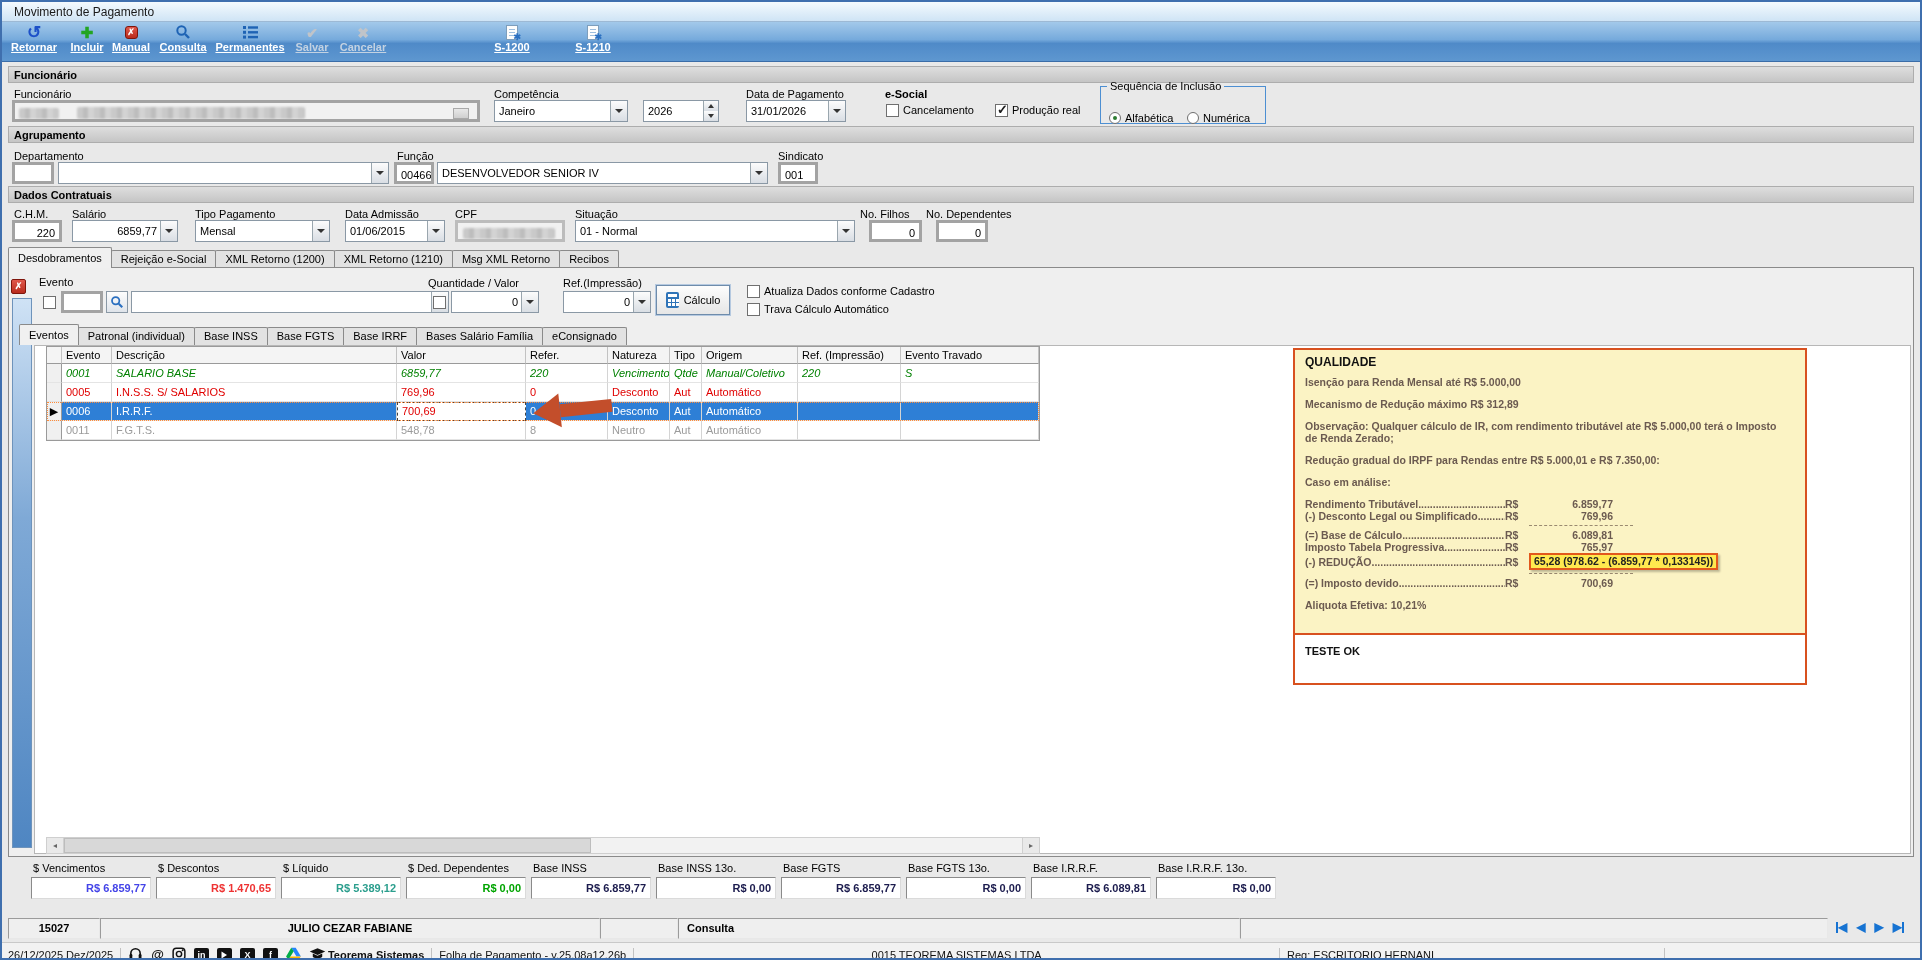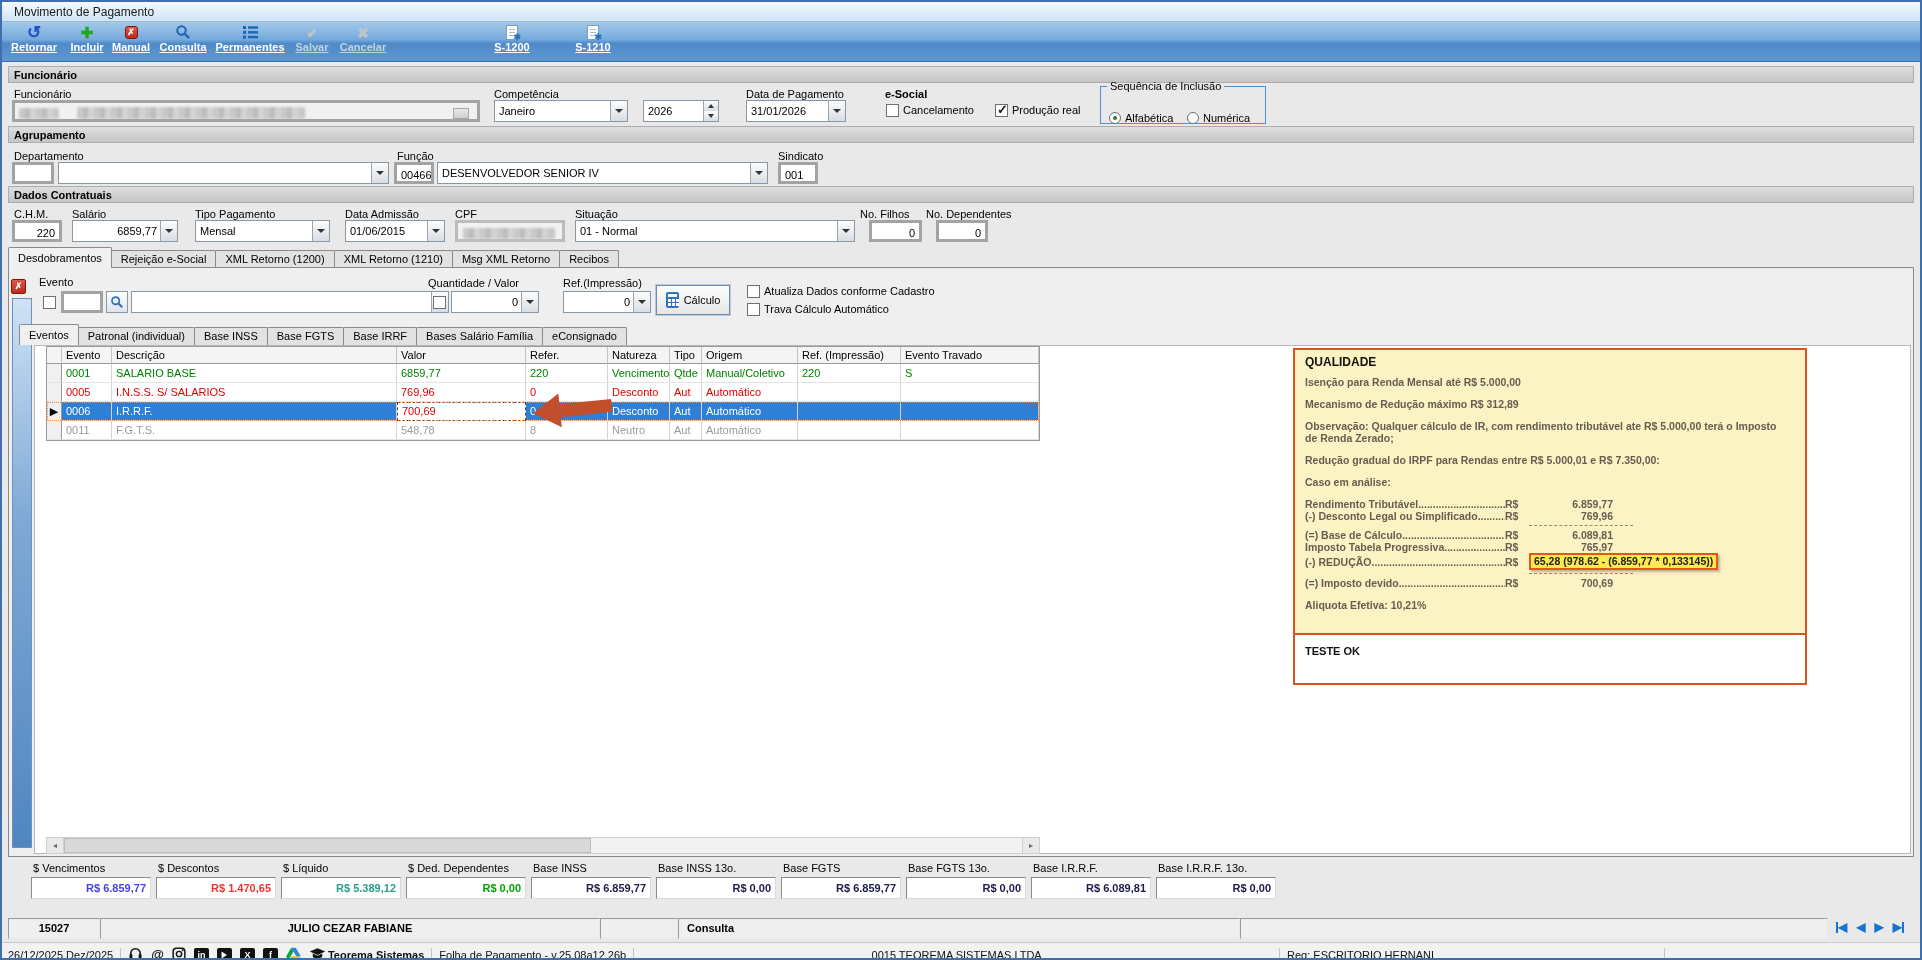--- a/index.html
+++ b/index.html
@@ -76,21 +76,21 @@
     box-shadow:4px 0 #fff, 8px 0 #fff, 0 4px #fff, 4px 4px #fff, 8px 4px #fff;}
   .mag-btn{position:absolute; width:22px; height:22px; background:linear-gradient(#fdfdfd,#dfe4ea); border:1px solid #8a98a5; display:flex; align-items:center; justify-content:center;}
   
   #grid{position:absolute; border:1px solid #9a9a9a; background:#fff;}
   .grow{display:flex; height:19px;}
   .grow.head{height:17px;}
   .gcell{border-right:1px solid #d4d4d4; border-bottom:1px solid #e4e4e4; padding:0 4px; line-height:18px; white-space:nowrap; overflow:hidden;}
   .grow.head .gcell{background:#f4f4f4; border-right:1px solid #c2c2c2; border-bottom:1px solid #9a9a9a; line-height:16px; color:#000;}
   .gcell.gut{background:#f0f0f0; border-right:1px solid #9a9a9a; padding:0 1px; text-align:center;}
   .gcell.r{}
-  .tone-green .gcell{color:#008000;}
+  .tone-green .gcell{color:#008000;font-style:italic;}
   .tone-red .gcell{color:#e00000;}
   .tone-gray .gcell{color:#9b9b9b;}
   .grow.sel .gcell{background:#2e7fd6; color:#fff;}
   .grow.sel .gcell.gut{background:#f0f0f0; color:#000;}
   .grow.sel{outline:1px dotted #ff8c3a; outline-offset:-1px;}
   .grow.sel .gcell.editor{background:#fff; color:#e00000; border:1px dashed #444; line-height:16px;}
   
   .hscroll{position:absolute; height:17px; background:#f2f2f2; border:1px solid #cfcfcf; display:flex;}
   .hscroll .sarrow{width:17px; background:#e9e9e9; border-right:1px solid #d0d0d0; display:flex; align-items:center; justify-content:center; color:#666; font-size:8px;}
   .hscroll .sarrow.right{border-right:none; border-left:1px solid #d0d0d0;}

